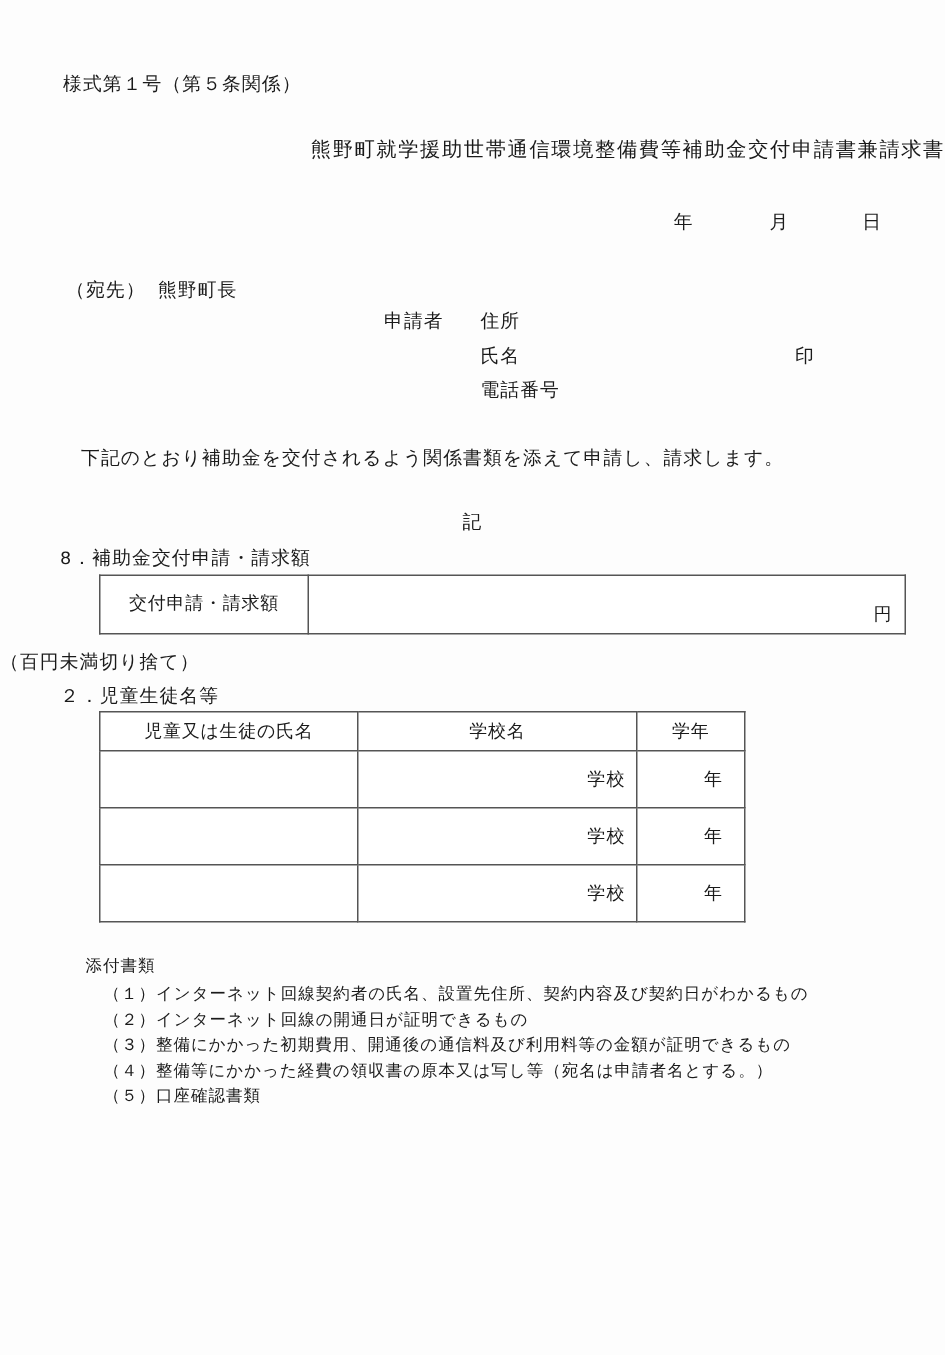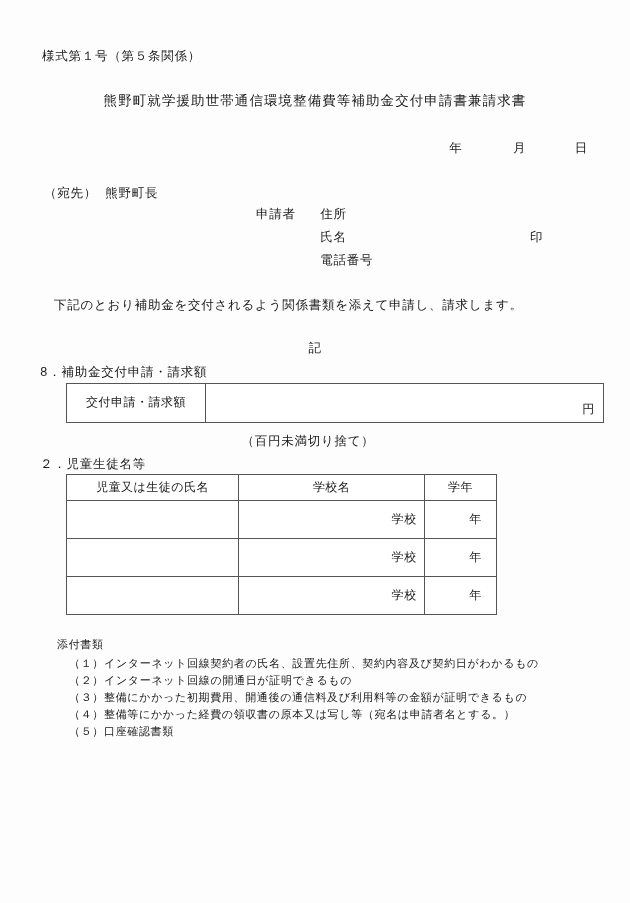--- a/index.html
+++ b/index.html
@@ -30,21 +30,21 @@
   
   #form-no {
     left: 42px;
     top: 48px;
     font-size: 12.5px;
   }
   #doc-title {
     left: 0;
     top: 92px;
     width: 630px;
-    text-align: center;
+    text-align: right;
     font-size: 13.5px;
     letter-spacing: 0.08em;
     white-space: nowrap;
   }
 
   
   #date-line {
     right: 42px;
     top: 140px;
     font-size: 12.5px;
@@ -141,21 +141,21 @@
   }
   #table-amount .unit {
     position: absolute;
     right: 8px;
     bottom: 3px;
   }
   #amount-note {
     left: 0;
     top: 433px;
     width: 616px;
-    text-align: center;
+    text-align: left;
     font-size: 12.5px;
   }
 
   
   #table-students {
     left: 66px;
     top: 474px;
     width: 431px;
   }
   #table-students th {

